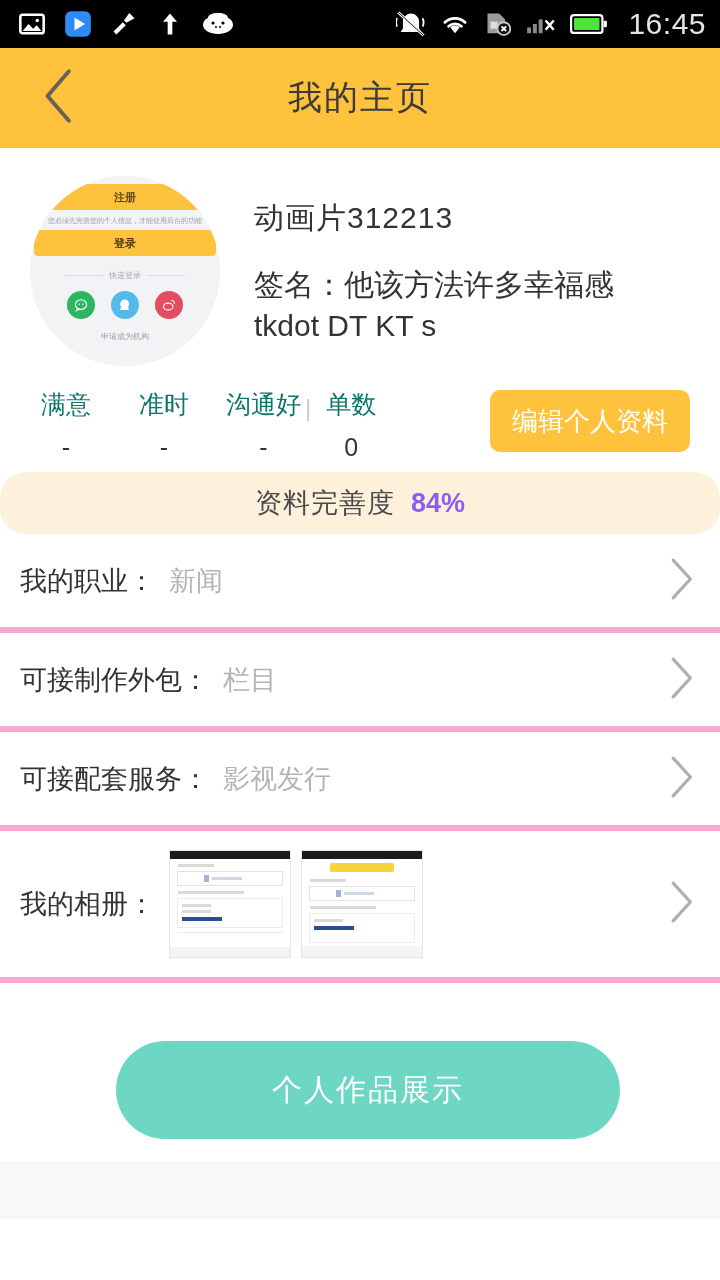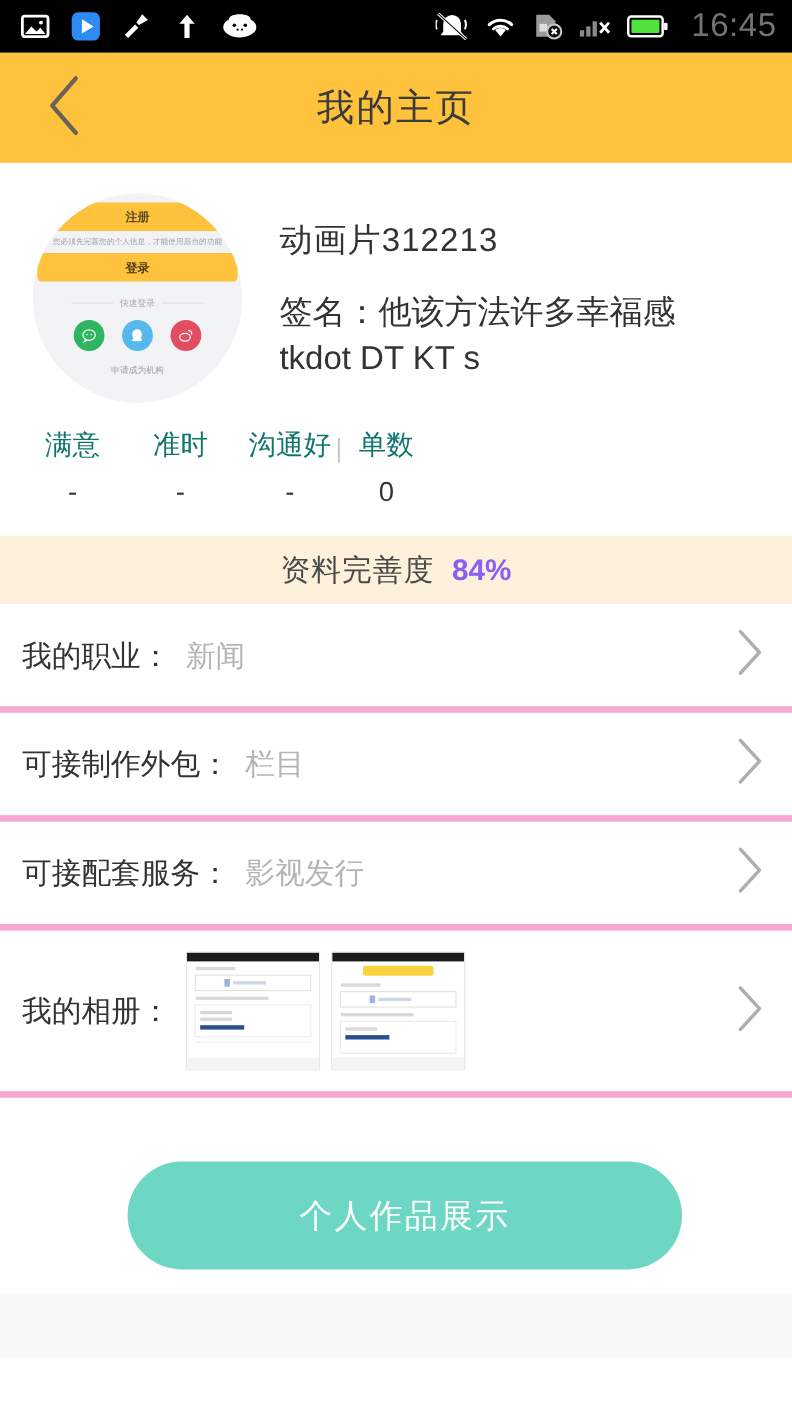--- a/index.html
+++ b/index.html
@@ -12,21 +12,21 @@
   }
 
   
   .statusbar{
     height:48px; background:#000; display:flex; align-items:center;
     padding:0 14px 0 18px;
   }
   .sb-left{ display:flex; align-items:center; gap:18px; flex:1; }
   .sb-right{ display:flex; align-items:center; gap:14px; }
   .sb-icon{ display:inline-flex; align-items:center; justify-content:center; }
-  .sb-time{ color:#737373; font-size:30px; letter-spacing:0.5px; margin-left:6px; }
+  .sb-time{ color:#e5e5e5; font-size:30px; letter-spacing:0.5px; margin-left:6px; }
 
   
   .header{
     height:100px; background:#FFC23C; position:relative;
     display:flex; align-items:center; justify-content:center;
   }
   .header-title{ font-size:34px; color:#3b3b3b; letter-spacing:2px; }
   .back-btn{
     position:absolute; left:26px; top:0; height:100px; width:66px;
     display:flex; align-items:center; justify-content:center; cursor:pointer;
@@ -77,22 +77,22 @@
   .stat-sep{ font-size:24px; color:#c9c9c9; padding:0 4px; margin-bottom:34px; }
   .edit-btn{
     margin-left:auto; background:#FFC23C; color:#fff; font-size:26px;
     border:none; border-radius:10px; padding:0 22px; height:62px;
     display:flex; align-items:center; justify-content:center; cursor:pointer;
     margin-bottom:8px;
   }
 
   
   .complete{
-    margin-top:25px; height:62px; background:#FEF1DB;
-    display:flex; align-items:center; justify-content:center; gap:16px;
+    margin-top:10px; height:62px; background:#FEF1DB;
+    display:flex; align-items:center; justify-content:center; gap:16px;border-radius:25px;
   }
   .complete-label{ font-size:27px; color:#4a4a4a; letter-spacing:1px; }
   .complete-pct{ font-size:27px; color:#8b5cf6; font-weight:bold; }
 
   
   .list{ background:#fff; }
   .row{
     height:99px; display:flex; align-items:center; padding:0 26px 0 20px;
     border-bottom:6px solid #f9a8d4; cursor:pointer;
   }
@@ -275,20 +275,21 @@
   <div class="stat-gap"></div>
   <div class="stat">
     <div class="stat-label">沟通好</div>
     <div class="stat-value">-</div>
   </div>
   <div class="stat-sep">|</div>
   <div class="stat">
     <div class="stat-label">单数</div>
     <div class="stat-value">0</div>
   </div>
+  <button class="edit-btn">编辑个人资料</button>
 </div>
 
 <div class="complete">
   <span class="complete-label">资料完善度</span>
   <span class="complete-pct">84%</span>
 </div>
 
 <div class="list">
 
   <div class="row">

